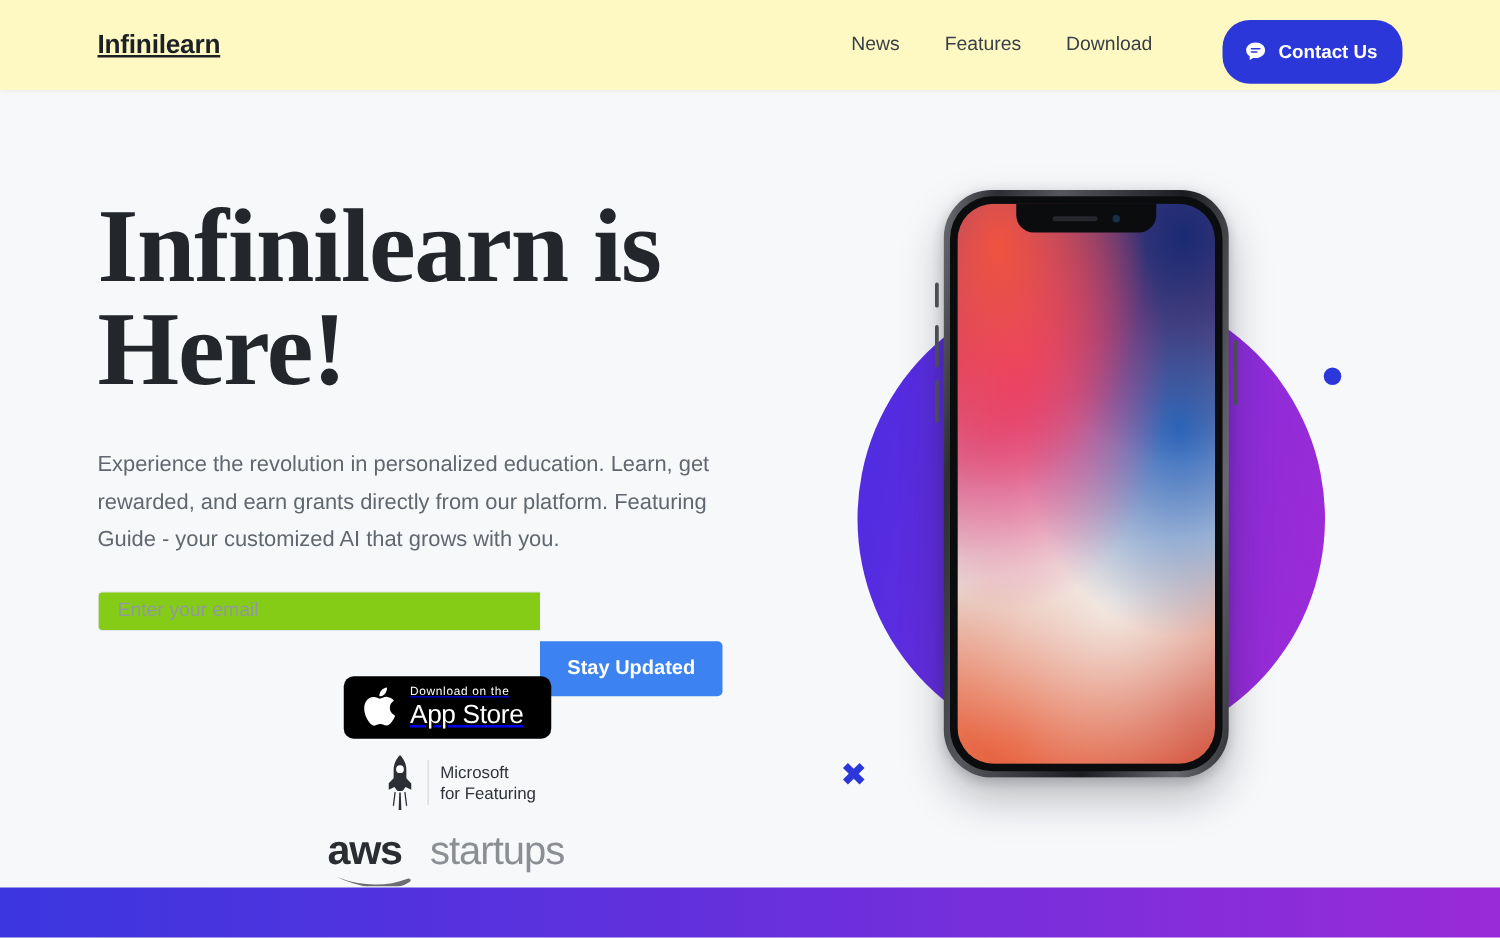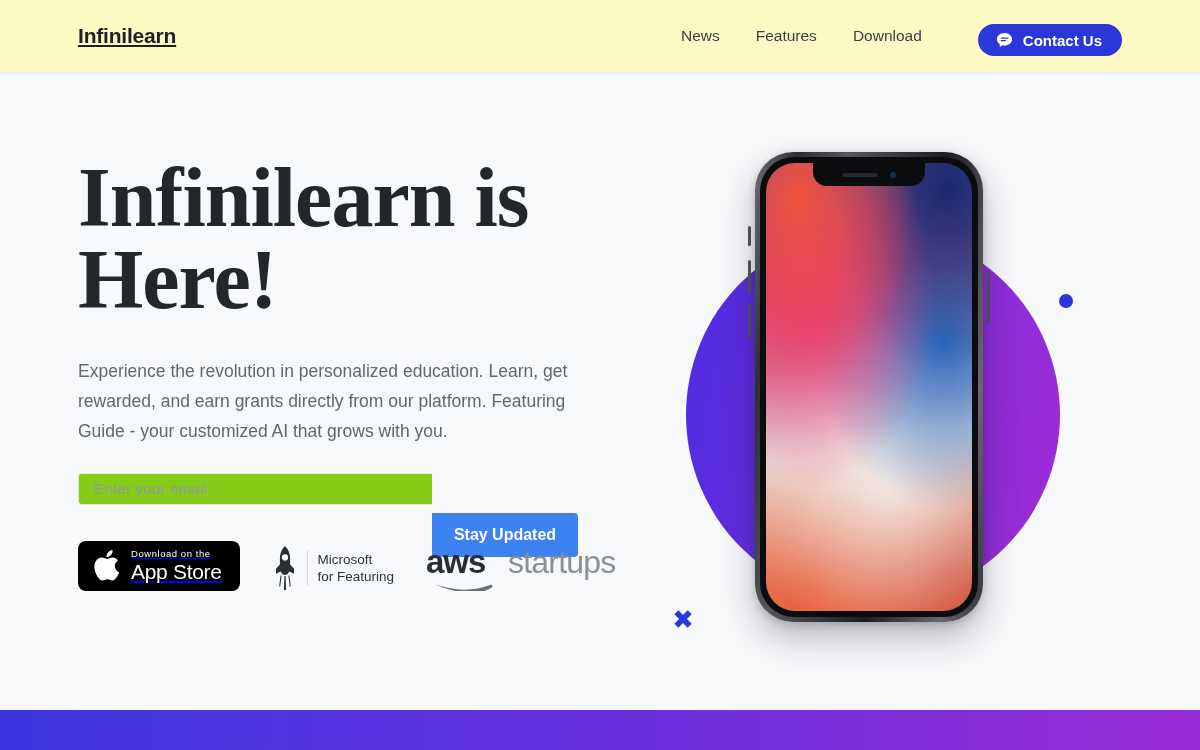--- a/index.html
+++ b/index.html
@@ -21,32 +21,32 @@
     display: flex; align-items: center;
     z-index: 30;
   }
   .brand {
     position: absolute; left: 78px; top: 24px;
     font-size: 21px; font-weight: 700; letter-spacing: -.2px;
     color: #1d2025;
   }
   .nav {
     position: absolute; right: 78px; top: 16px;
-    display: flex; align-items: flex-end; gap: 0;
+    display: flex; align-items: flex-start; gap: 0;
   }
   .nav-link {
     font-size: 15.5px; color: #3a3f47; text-decoration: none;
     padding: 0 18px; line-height: 40px; white-space: nowrap;
   }
   .contact-btn {
     margin-left: 38px;
     display: inline-flex; align-items: center; gap: 9px;
     background: #2b37d8; color: #fff;
     border: none; border-radius: 22px;
-    height: 32px; padding: 0 20px 0 17px;
+    height: 51px; padding: 0 20px 0 17px;
     font-family: inherit; font-size: 15px; font-weight: 600;
     cursor: pointer; white-space: nowrap;
   }
   .chat-ico { width: 19px; height: 19px; display: block; flex: 0 0 auto; }
 
   
   .hero { position: absolute; top: 72px; left: 0; width: 1200px; height: 638px; padding-left: 27px; }
 
   .hero-left { position: absolute; left: 78px; top: 85px; width: 560px; }
 
@@ -85,21 +85,21 @@
     background: #3c82f0; color: #fff;
     border: none; border-radius: 0 4px 4px 0;
     font-family: inherit; font-size: 16px; font-weight: 600;
     cursor: pointer;
     margin-top: 40px;
   }
 
   
   .badges {
     margin-top: 24px;
-    display: flex; align-items: flex-end; gap: 12px;
+    display: flex; align-items: center; gap: 12px; flex-direction: column;
   }
   .appstore {
     width: 166px; height: 50px;
     background: #000; border-radius: 8px;
     display: flex; align-items: center; gap: 10px;
     padding-left: 15px; cursor: pointer;
   }
   .apple-glyph { width: 28px; height: 33px; flex: 0 0 auto; }
   .as-text { color: #fff; line-height: 1; }
   .as-small { font-size: 9.5px; letter-spacing: .55px; display: block; }

